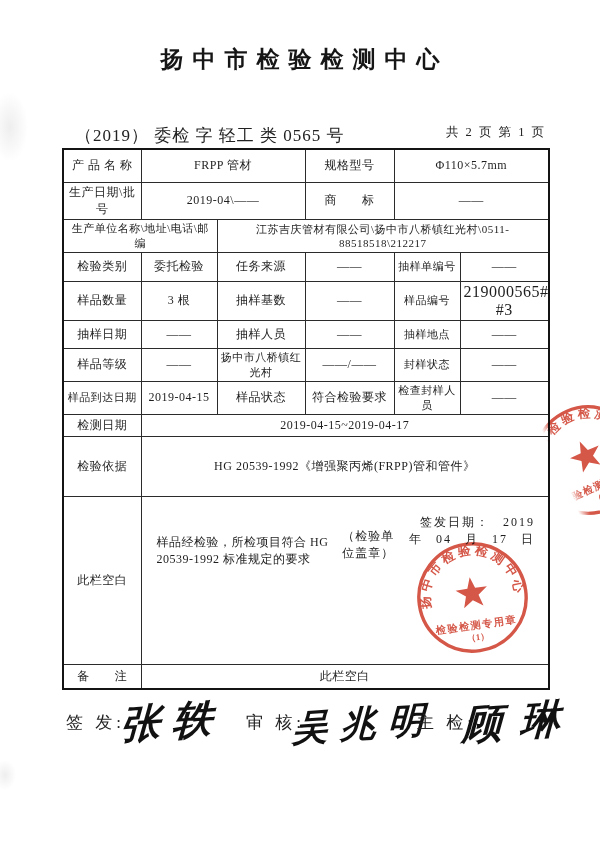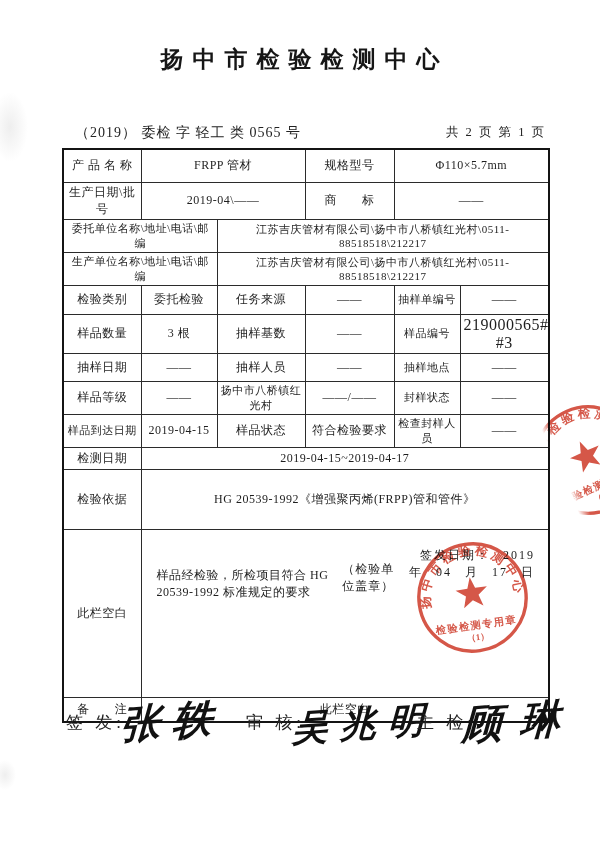--- a/index.html
+++ b/index.html
@@ -11,21 +11,21 @@
   }
   
   .org-title{
     position:absolute;top:44px;left:0;width:100%;text-align:center;
     font-size:23px;font-weight:bold;letter-spacing:9px;text-indent:9px;color:#161616;
   }
   .report-title{
     position:absolute;top:84px;left:0;width:100%;text-align:center;
     font-size:27px;font-weight:bold;letter-spacing:13px;text-indent:13px;color:#141414;
   }
-  .doc-no{position:absolute;top:124px;left:75px;font-size:14px;letter-spacing:1px;color:#222;}
+  .doc-no{position:absolute;top:124px;left:75px;font-size:17px;letter-spacing:1px;color:#222;}
   .page-info{position:absolute;top:124px;right:54px;font-size:12.5px;letter-spacing:2px;color:#222;}
   
   table.report{
     position:absolute;left:62px;top:148px;width:486px;height:536px;
     border-collapse:collapse;table-layout:fixed;
     font-size:12px;color:#1e1e1e;
   }
   table.report td{
     border:1px solid #2b2b2b;text-align:center;vertical-align:middle;
     padding:1px 3px;overflow:hidden;letter-spacing:0.5px;
@@ -89,24 +89,20 @@
       <td colspan="2">FRPP 管材</td>
       <td>规格型号</td>
       <td colspan="2">Φ110×5.7mm</td>
     </tr>
     <tr class="h23">
       <td>生产日期\批号</td>
       <td colspan="2">2019-04\——</td>
       <td>商　　标</td>
       <td colspan="2">——</td>
     </tr>
-    <tr class="h33">
-      <td colspan="2" class="tight">委托单位名称\地址\电话\邮编</td>
-      <td colspan="4" class="lft tight">江苏吉庆管材有限公司\扬中市八桥镇红光村\0511-88518518\212217</td>
-    </tr>
     <tr class="h31">
       <td colspan="2" class="tight">生产单位名称\地址\电话\邮编</td>
       <td colspan="4" class="lft tight">江苏吉庆管材有限公司\扬中市八桥镇红光村\0511-88518518\212217</td>
     </tr>
     <tr class="h29">
       <td>检验类别</td>
       <td>委托检验</td>
       <td>任务来源</td>
       <td>——</td>
       <td class="tight">抽样单编号</td>

